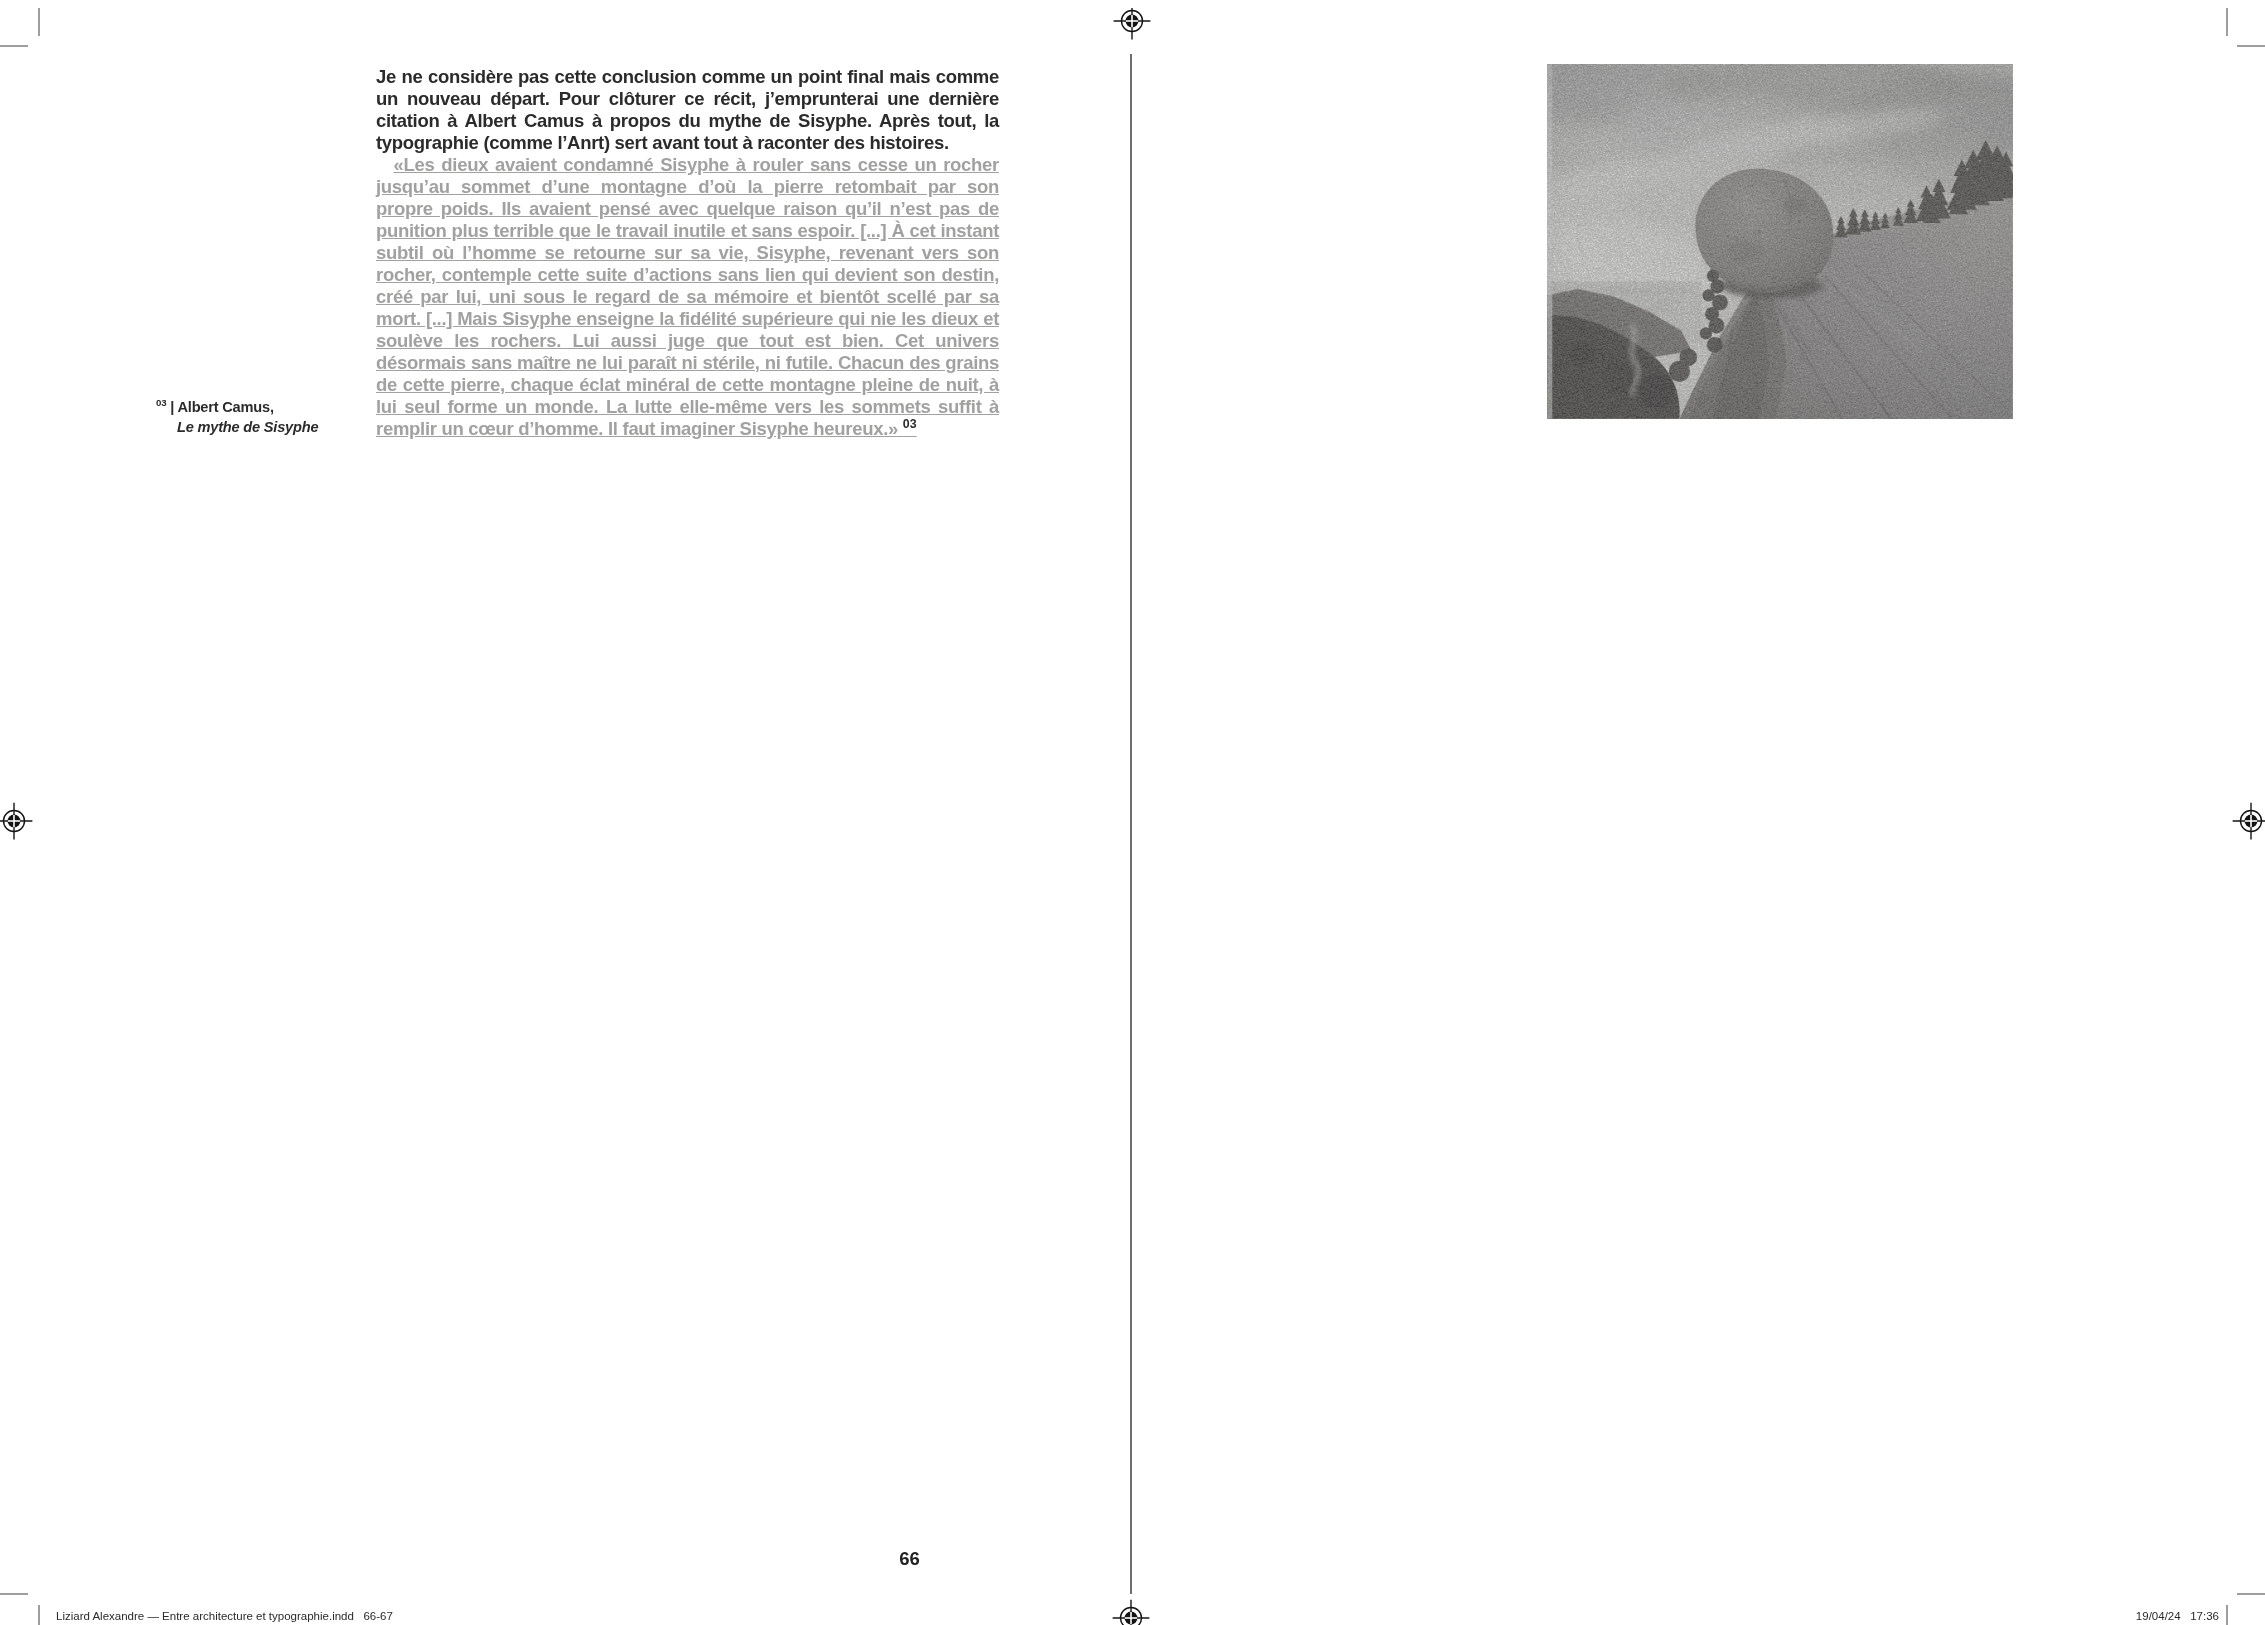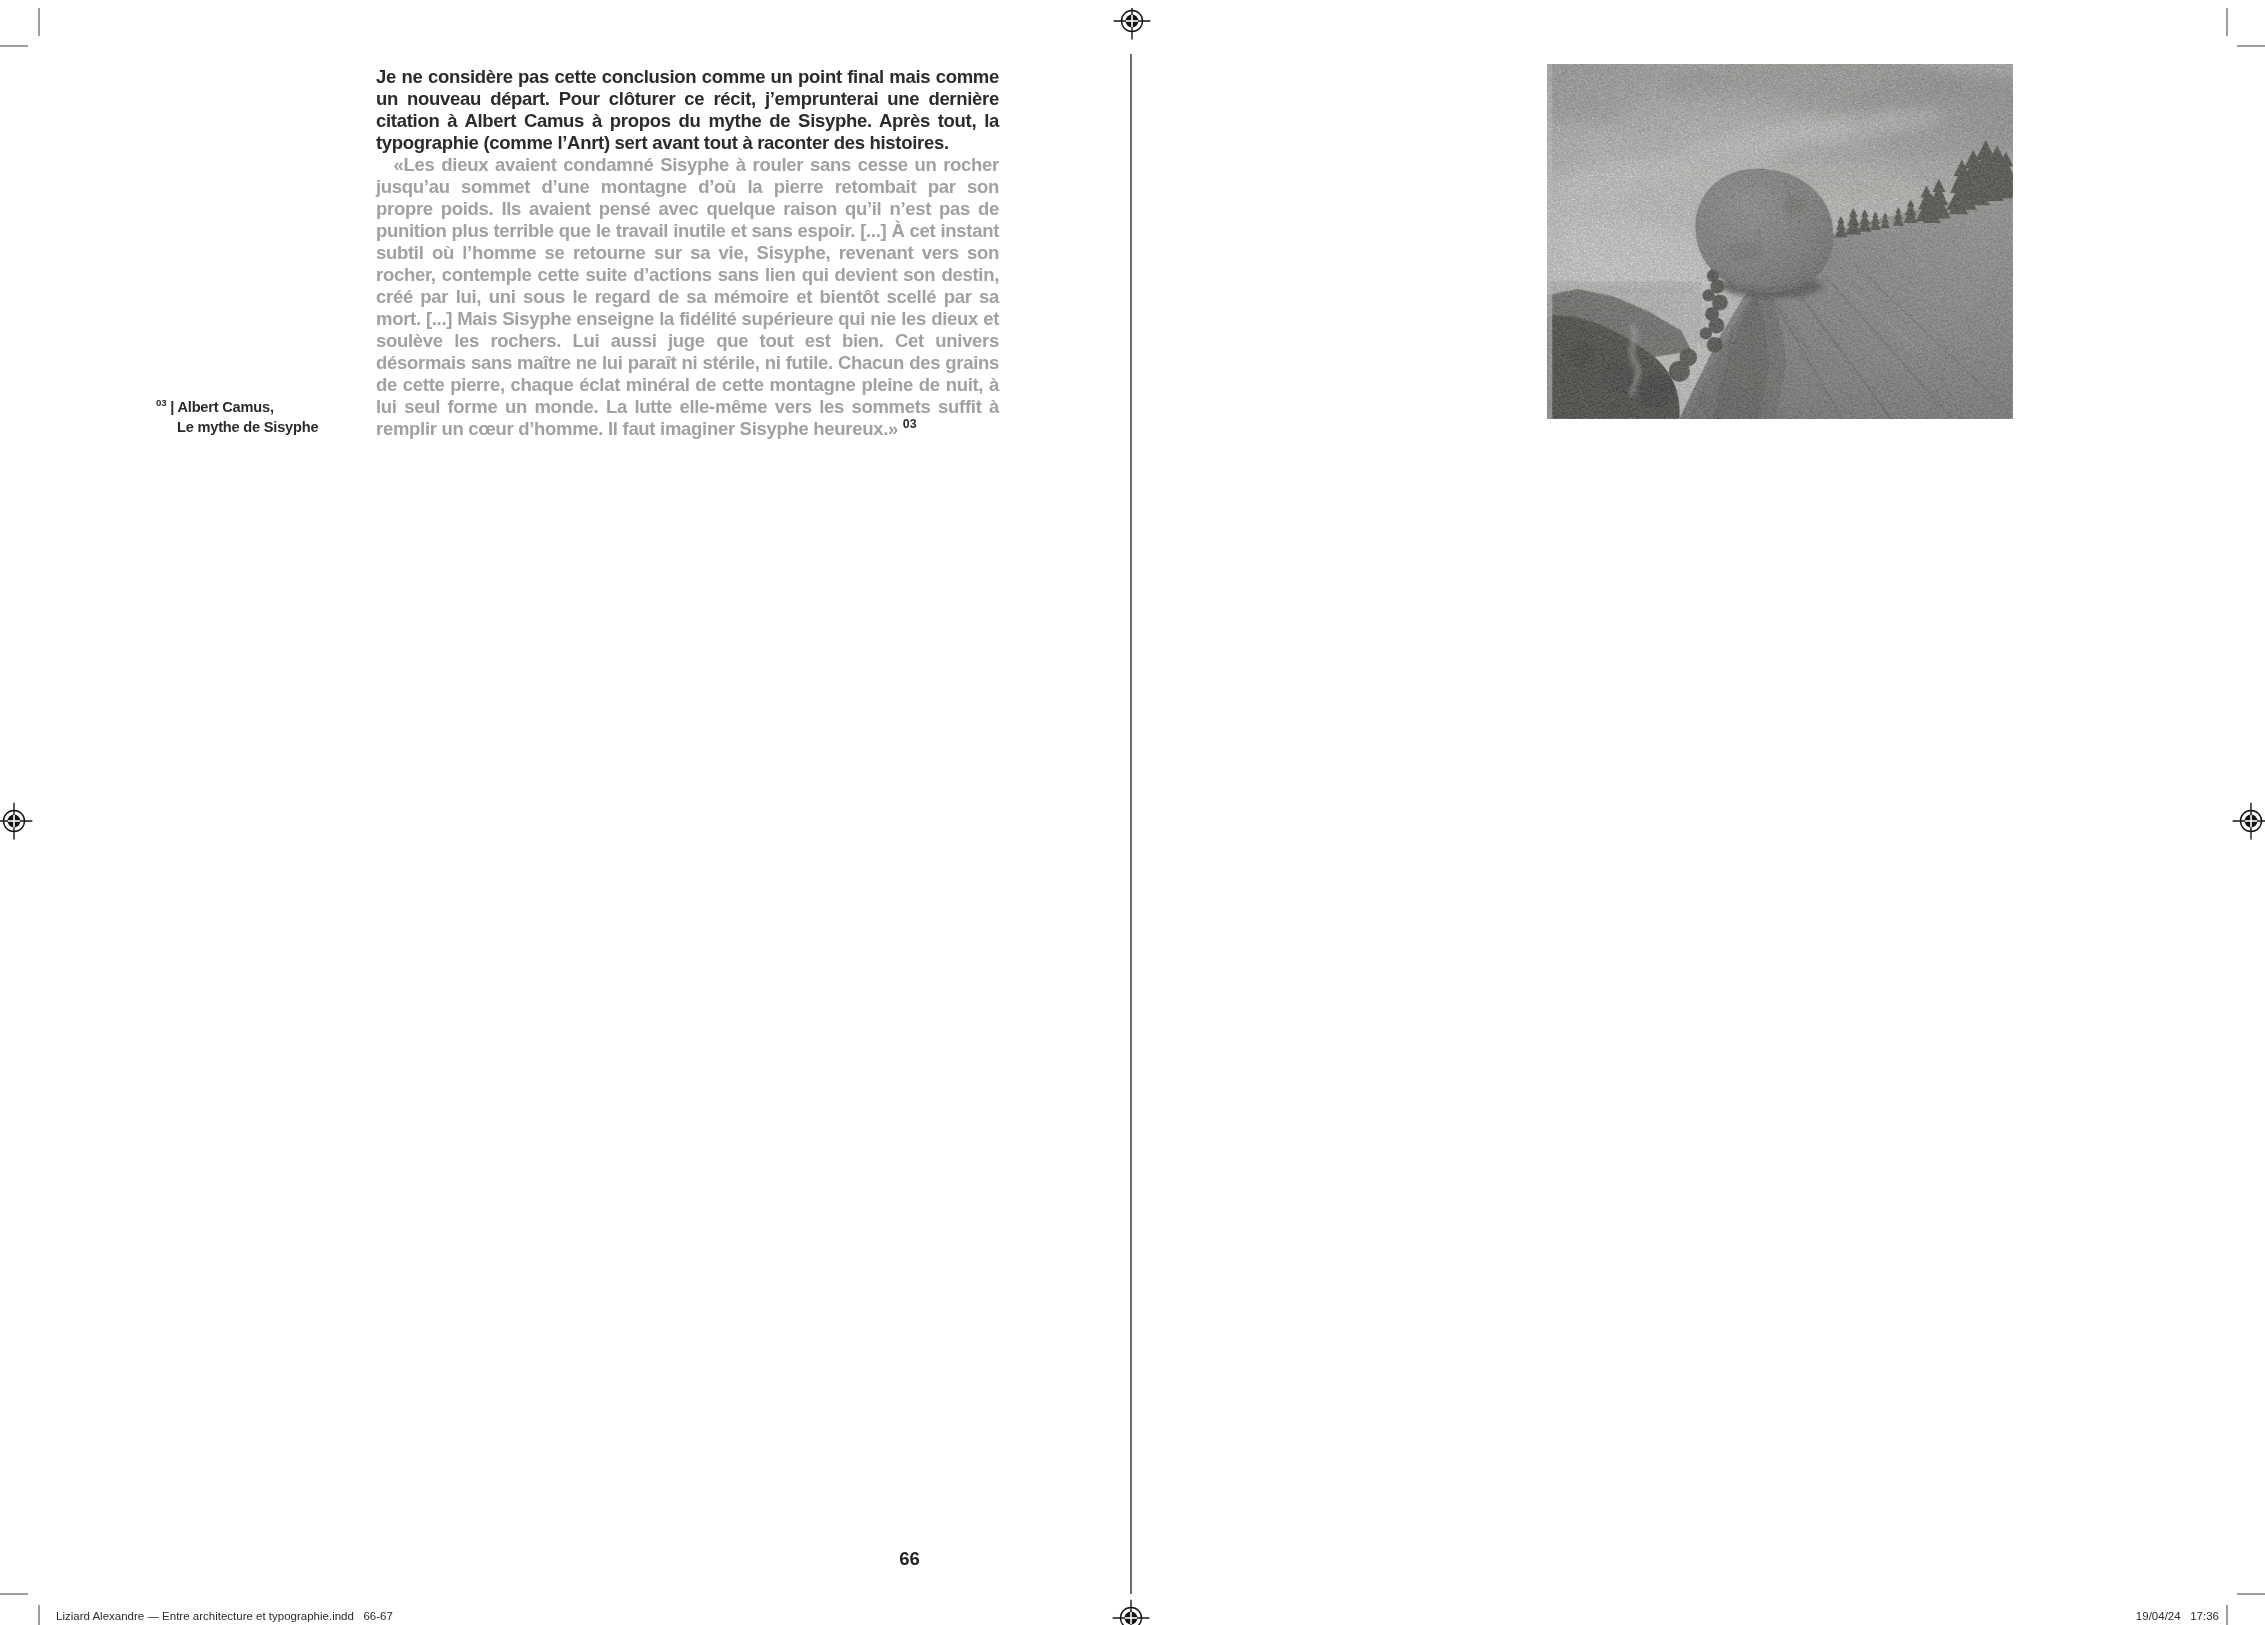--- a/index.html
+++ b/index.html
@@ -15,27 +15,27 @@
   .regmark{position:absolute;width:42px;height:42px;}
 
   
   .fold{position:absolute;left:1130px;top:46px;width:1.8px;height:1540px;background:#6e6e6e;}
 
   
   .textcol{position:absolute;left:376px;top:58px;width:623px;text-align:justify;
            font-weight:bold;font-size:18.5px;line-height:22px;letter-spacing:-0.3px;}
   .textcol p{margin:0;}
   .intro{color:#2b2b2b;}
-  .quote{color:#a1a19f;text-indent:17.6px;}
+  .quote{color:#a1a19f;text-indent:17.6px;text-decoration:underline;}
   .quote sup{color:#2b2b2b;font-size:12.4px;line-height:0;letter-spacing:0;}
 
   .note{position:absolute;left:148px;top:389px;width:203px;font-weight:bold;
         font-size:14.6px;line-height:20px;color:#2b2b2b;letter-spacing:-0.2px;margin-left:8px;}
   .note sup{font-size:9.7px;line-height:0;}
-  .note .l2{margin-left:21px;}
+  .note .l2{font-style:italic;margin-left:21px;}
 
   .pageno{position:absolute;left:883px;top:1540px;width:53px;text-align:center;
           font-weight:bold;font-size:18.5px;color:#222;}
 
   .slug{position:absolute;left:56px;top:1602px;font-size:11.5px;color:#2a2a2a;white-space:pre;}
   .stamp{position:absolute;right:47px;top:1602px;font-size:11.5px;color:#2a2a2a;white-space:pre;text-align:left;}
 
   .photo{position:absolute;left:1547px;top:56px;width:466px;height:355px;}
 </style>
 </head>

